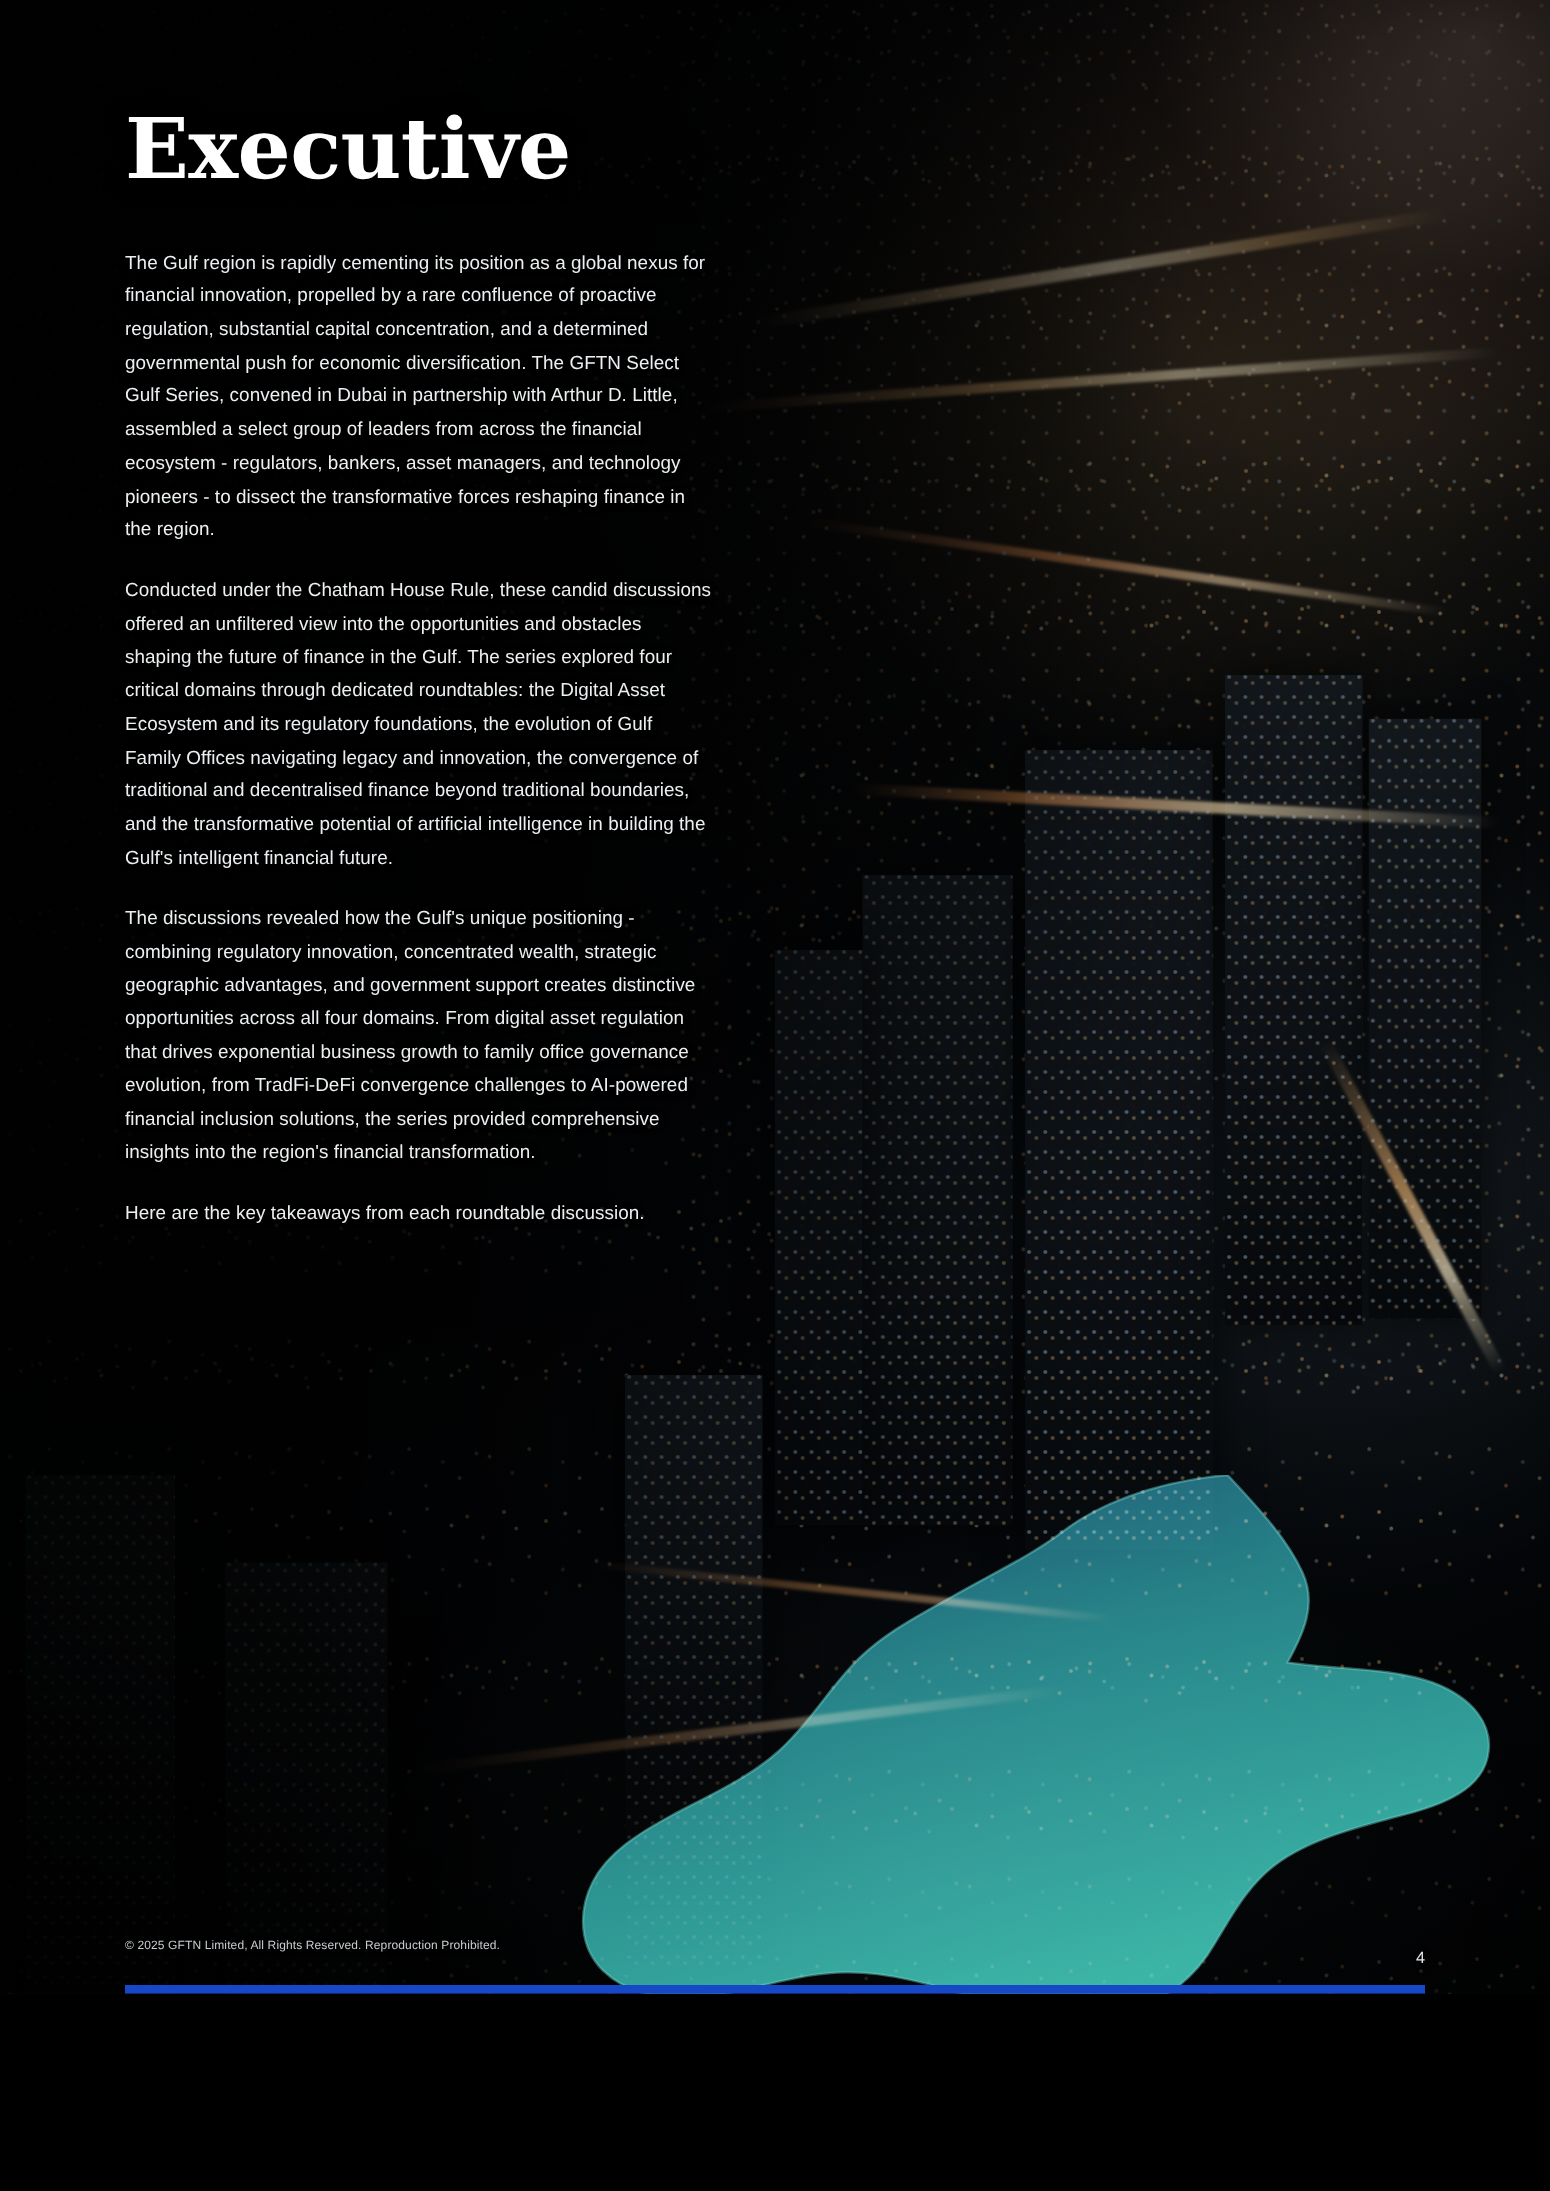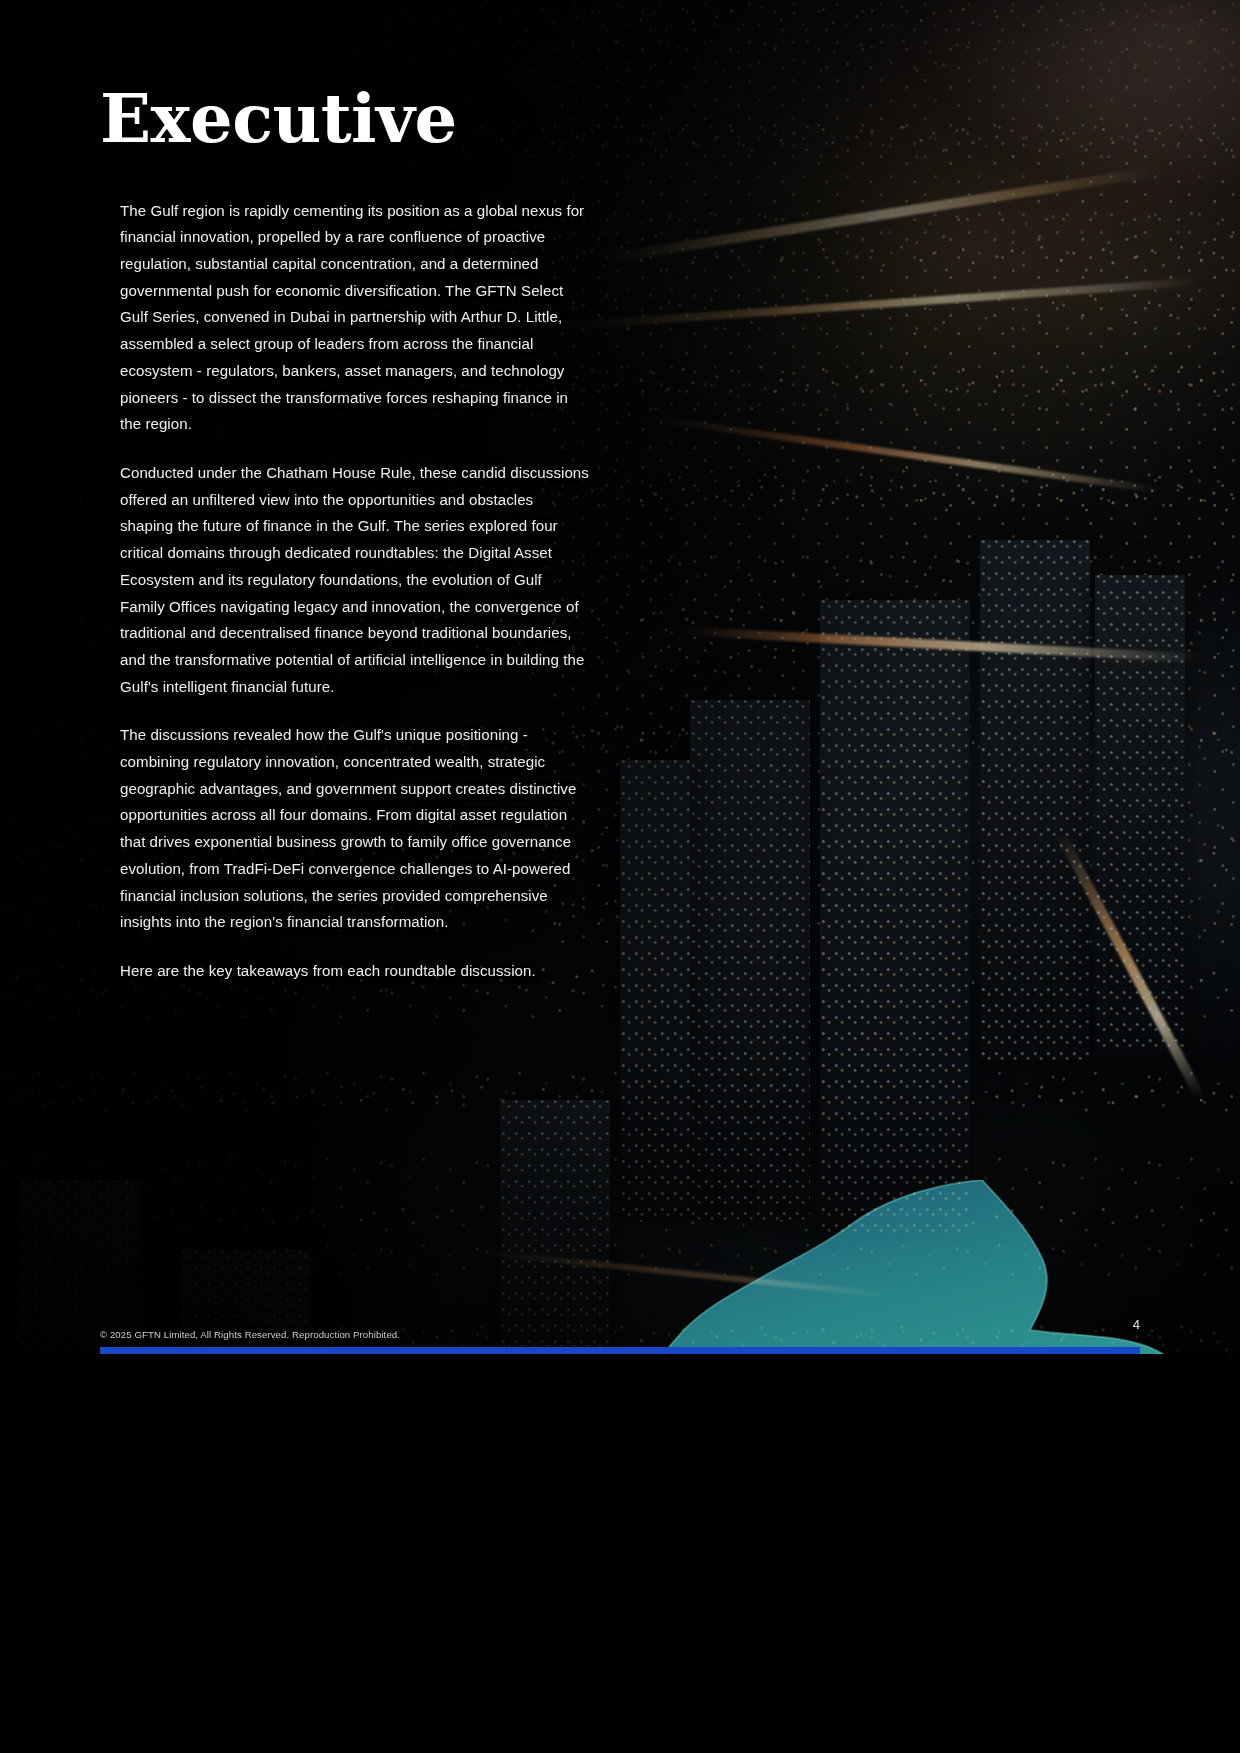--- a/index.html
+++ b/index.html
@@ -6,21 +6,21 @@
   html, body {
     width: 1240px;
     height: 1753px;
     background: #000;
     font-family: "Liberation Sans", sans-serif;
     overflow: hidden;
   }
   .page {
     position: relative;
     width: 1240px;
-    height: 1354px;
+    height: 1595px;
     background: #04070a;
     overflow: hidden;
   }
 
   
   .photo {
     position: absolute;
     inset: 0;
     overflow: hidden;
   }
@@ -168,36 +168,35 @@
     color: #ffffff;
     font-size: 67px;
     line-height: 0.98;
     letter-spacing: -0.5px;
     text-shadow: 0 2px 18px rgba(0,0,0,0.8);
   }
   .title .ln { display: block; }
   .body {
     margin-top: 46px;
     width: 470px;
-    margin-left: 20px;
   }
   .body p {
     color: #ecf0f2;
     font-size: 15.1px;
     line-height: 1.77;
     letter-spacing: 0.05px;
     text-shadow: 0 1px 6px rgba(0,0,0,0.9);
     margin-bottom: 22px;
   }
   .body p:last-child { margin-bottom: 0; }
 
   .footer {
     position: absolute;
     left: 100px;
-    bottom: 14px;
+    bottom: 33px;
     z-index: 6;
     color: #c9ced2;
     font-size: 9.6px;
     letter-spacing: 0.1px;
     text-shadow: 0 1px 4px rgba(0,0,0,0.9);
   }
   .page-number {
     position: absolute;
     right: 100px;
     bottom: 22px;

